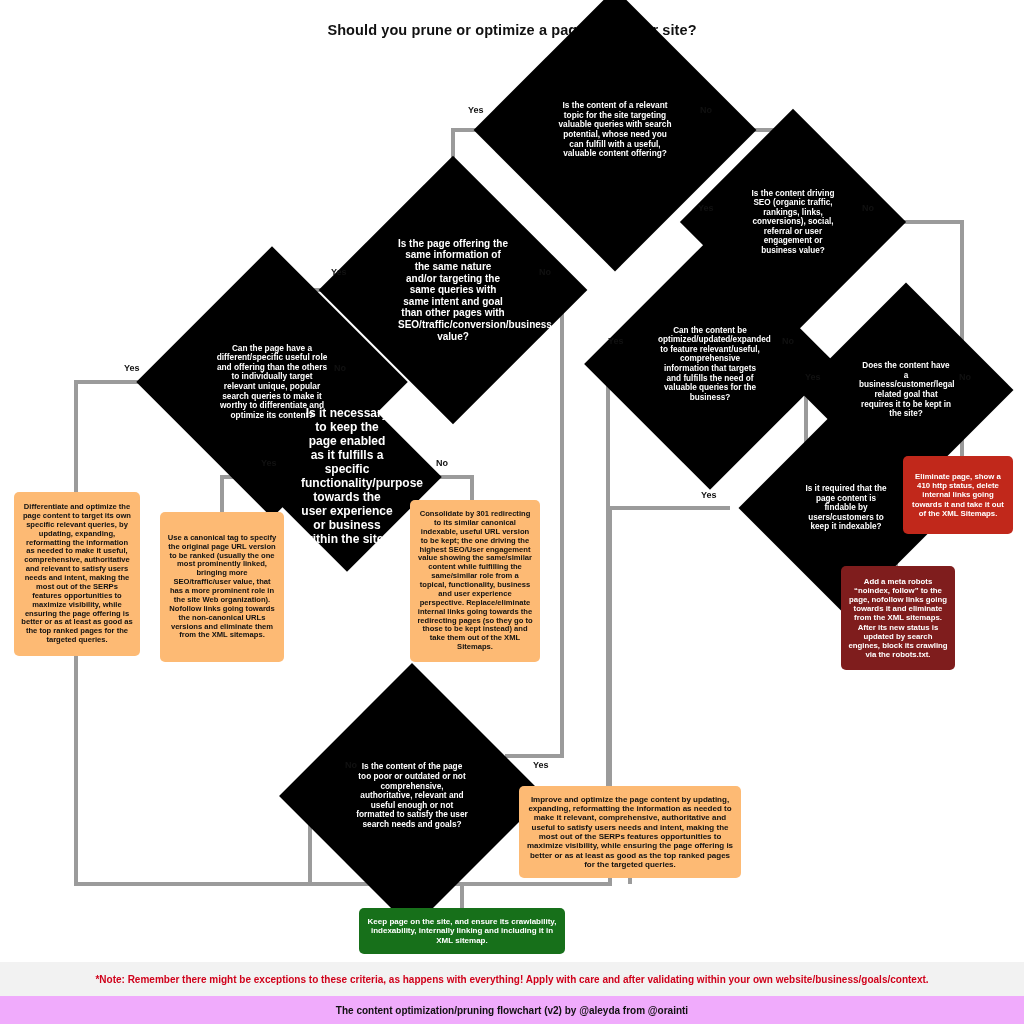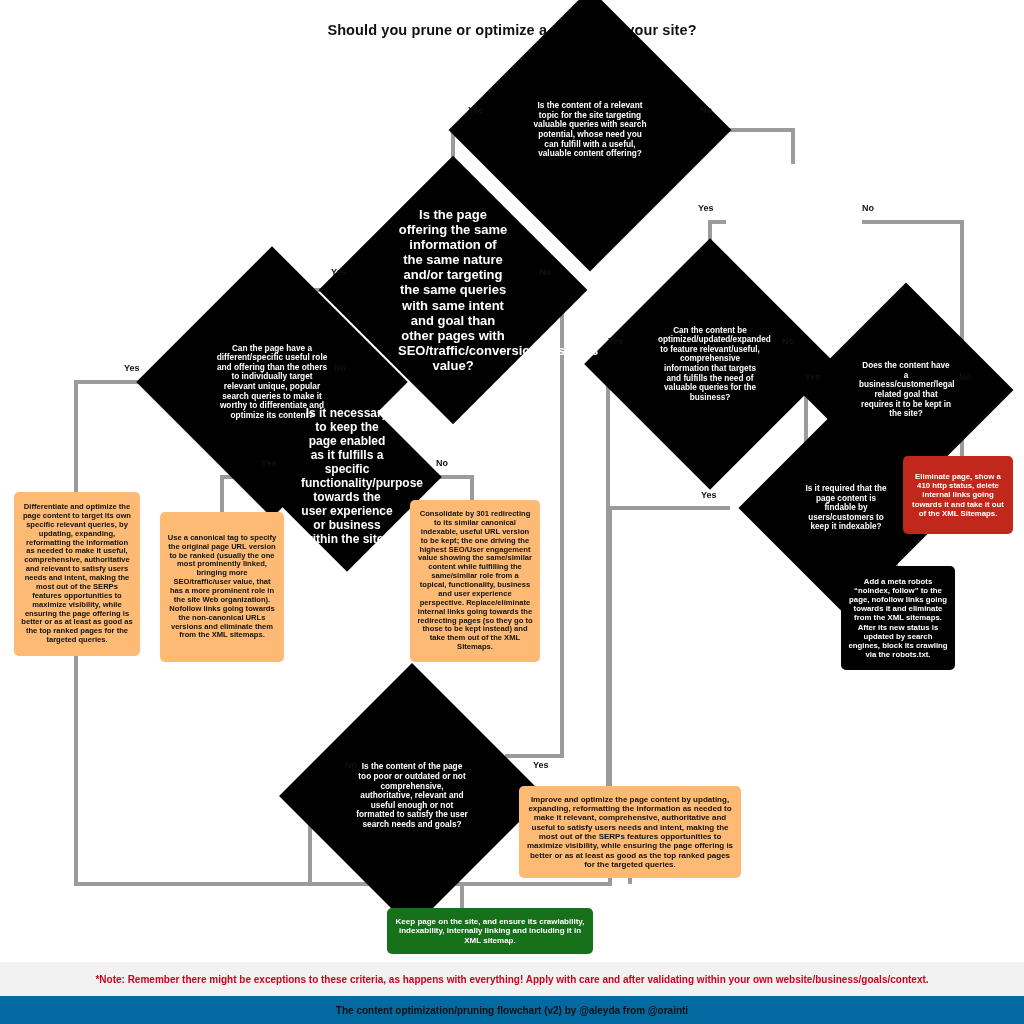--- a/index.html
+++ b/index.html
@@ -71,21 +71,21 @@
     align-items: center;
     justify-content: center;
     text-align: center;
     font-weight: bold;
     line-height: 1.17;
     box-sizing: border-box;
     padding: 6px 7px;
   }
   .rect.orange { background: #fdba74; color: #111111; }
   .rect.red    { background: #c1281b; color: #ffffff; }
-  .rect.orangered { background: #000000; color: #ffffff; }
+  .rect.orangered { background: #7f1d1d; color: #ffffff; }
   .rect.green  { background: #17701a; color: #ffffff; }
 
   .edgelabel {
     position: absolute;
     font-size: 9px;
     font-weight: bold;
     color: #111111;
     white-space: nowrap;
   }
 
@@ -105,21 +105,21 @@
     font-weight: bold;
     color: #d0021b;
     text-align: center;
   }
   #footer-bar {
     position: absolute;
     left: 0;
     top: 996px;
     width: 1024px;
     height: 28px;
-    background: #0369a1;
+    background: #f0abfc;
     display: flex;
     align-items: center;
     justify-content: center;
   }
   #footer-bar .footer-text {
     font-size: 10px;
     font-weight: bold;
     color: #111111;
     text-align: center;
   }
@@ -173,40 +173,44 @@
       <path d="M 505 790 L 520 790"></path>
 
       <path d="M 630 878 L 630 884"></path>
 
       <path d="M 76 656 L 76 884 L 310 884"></path>
 
       <line x1="462" y1="884" x2="462" y2="908"></line>
     </g>
   </svg>
 
-  <div class="node diamond" style="left:490px; top:30px; width:200px; height:200px;">
+  <div class="node diamond" style="left:515px; top:30px; width:200px; height:200px;">
     <div class="shape"></div>
     <div class="dtext" style="font-size:8.3px; width:126px;">Is the content of a relevant topic for the site targeting valuable queries with search potential, whose need you can fulfill with a useful, valuable content offering?</div>
   </div>
 
   <div class="node diamond" style="left:358px; top:195px; width:190px; height:190px;">
     <div class="shape"></div>
-    <div class="dtext" style="font-size:13px; width:122px;">Is the page offering the same information of the same nature and/or targeting the same queries with same intent and goal than other pages with SEO/traffic/conversion/business value?</div>
+    <div class="dtext" style="font-size:10px; width:122px;">Is the page offering the same information of the same nature and/or targeting the same queries with same intent and goal than other pages with SEO/traffic/conversion/business value?</div>
   </div>
 
   <div class="node diamond" style="left:176px; top:286px; width:192px; height:192px;">
     <div class="shape"></div>
     <div class="dtext" style="font-size:8.3px; width:126px;">Can the page have a different/specific useful role and offering than the others to individually target relevant unique, popular search queries to make it worthy to differentiate and optimize its content?</div>
   </div>
 
   <div class="node diamond" style="left:280px; top:410px; width:134px; height:134px;">
     <div class="shape"></div>
     <div class="dtext" style="font-size:12px; width:104px;">Is it necessary to keep the page enabled as it fulfills a specific functionality/purpose towards the user experience or business within the site?</div>
   </div>
 
+  <div class="node diamond" style="left:713px; top:142px; width:160px; height:160px;">
+    <div class="shape"></div>
+    <div class="dtext" style="font-size:8.2px; width:104px;">Is the content driving SEO (organic traffic, rankings, links, conversions), social, referral or user engagement or business value?</div>
+  </div>
 
   <div class="node diamond" style="left:621px; top:275px; width:178px; height:178px;">
     <div class="shape"></div>
     <div class="dtext" style="font-size:8.2px; width:116px;">Can the content be optimized/updated/expanded to feature relevant/useful, comprehensive information that targets and fulfills the need of valuable queries for the business?</div>
   </div>
 
   <div class="node diamond" style="left:830px; top:314px; width:152px; height:152px;">
     <div class="shape"></div>
     <div class="dtext" style="font-size:8.2px; width:106px;">Does the content have a business/customer/legal related goal that requires it to be kept in the site?</div>
   </div>
@@ -226,21 +230,21 @@
   <div class="node rect orange" style="left:160px; top:512px; width:124px; height:150px; font-size:7.6px;">Use a canonical tag to specify the original page URL version to be ranked (usually the one most prominently linked, bringing more SEO/traffic/user value, that has a more prominent role in the site Web organization). Nofollow links going towards the non-canonical URLs versions and eliminate them from the XML sitemaps.</div>
 
   <div class="node rect orange" style="left:410px; top:500px; width:130px; height:162px; font-size:7.6px;">Consolidate by 301 redirecting to its similar canonical indexable, useful URL version to be kept; the one driving the highest SEO/User engagement value showing the same/similar content while fulfilling the same/similar role from a topical, functionality, business and user experience perspective. Replace/eliminate internal links going towards the redirecting pages (so they go to those to be kept instead) and take them out of the XML Sitemaps.</div>
 
   <div class="node rect red" style="left:903px; top:456px; width:110px; height:78px; font-size:7.8px;">Eliminate page, show a 410 http status, delete internal links going towards it and take it out of the XML Sitemaps.</div>
 
   <div class="node rect orangered" style="left:841px; top:566px; width:114px; height:104px; font-size:7.8px;">Add a meta robots “noindex, follow” to the page, nofollow links going towards it and eliminate from the XML sitemaps. After its new status is updated by search engines, block its crawling via the robots.txt.</div>
 
   <div class="node rect orange" style="left:519px; top:786px; width:222px; height:92px; font-size:8.0px;">Improve and optimize the page content by updating, expanding, reformatting the information as needed to make it relevant, comprehensive, authoritative and useful to satisfy users needs and intent, making the most out of the SERPs features opportunities to maximize visibility, while ensuring the page offering is better or as at least as good as the top ranked pages for the targeted queries.</div>
 
-  <div class="node rect green" style="left:359px; top:908px; width:206px; height:46px; font-size:8.0px;margin-left:28px;">Keep page on the site, and ensure its crawlability, indexability, internally linking and including it in XML sitemap.</div>
+  <div class="node rect green" style="left:359px; top:908px; width:206px; height:46px; font-size:8.0px;">Keep page on the site, and ensure its crawlability, indexability, internally linking and including it in XML sitemap.</div>
 
   <div class="edgelabel" style="left:468px; top:105px;">Yes</div>
   <div class="edgelabel" style="left:700px; top:105px;">No</div>
 
   <div class="edgelabel" style="left:331px; top:267px;">Yes</div>
   <div class="edgelabel" style="left:539px; top:267px;">No</div>
 
   <div class="edgelabel" style="left:124px; top:363px;">Yes</div>
   <div class="edgelabel" style="left:334px; top:363px;">No</div>
 

